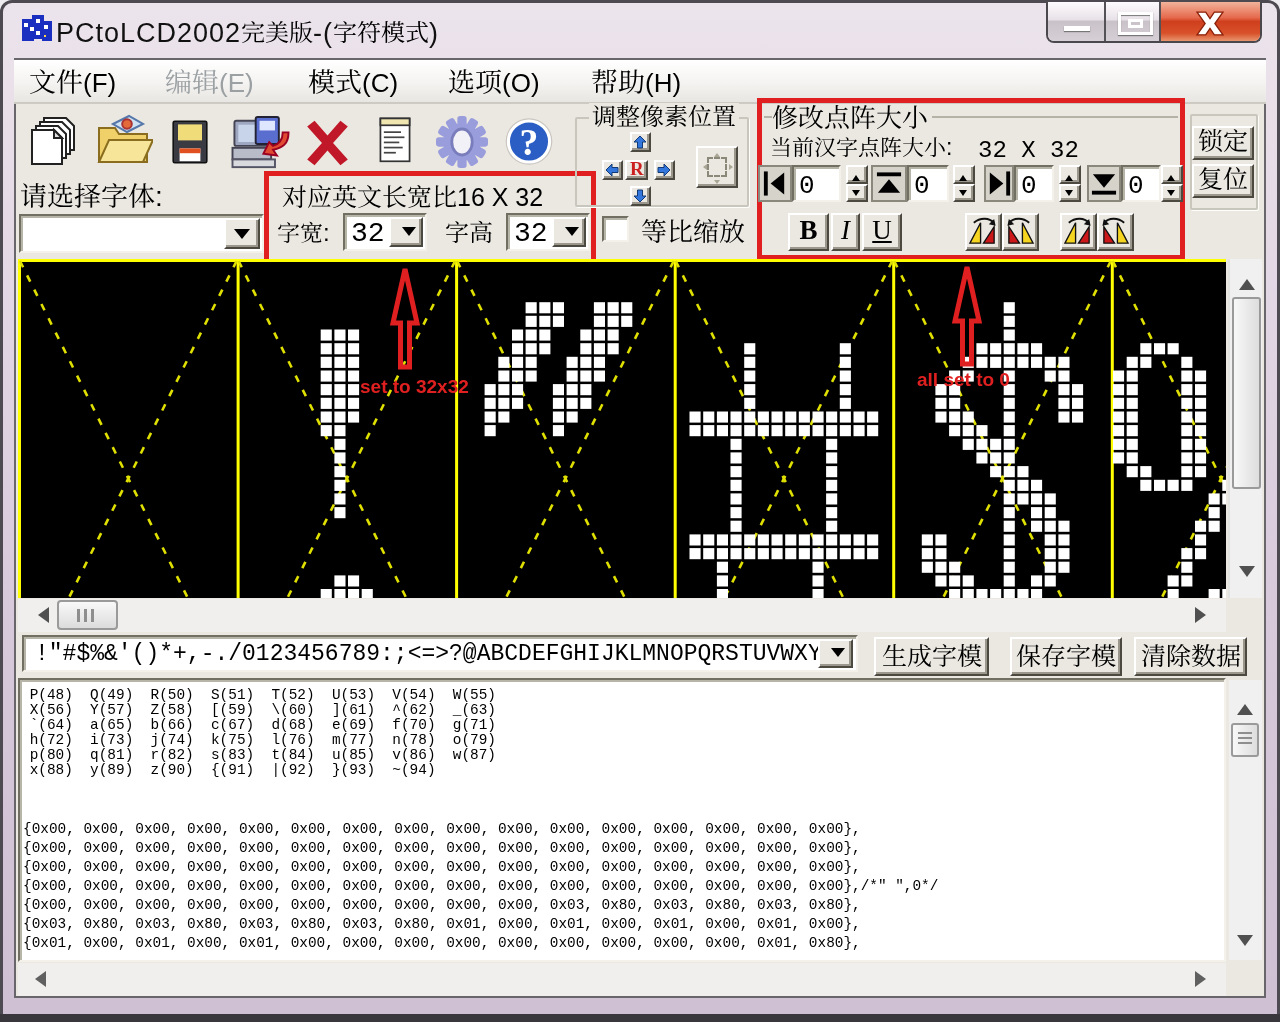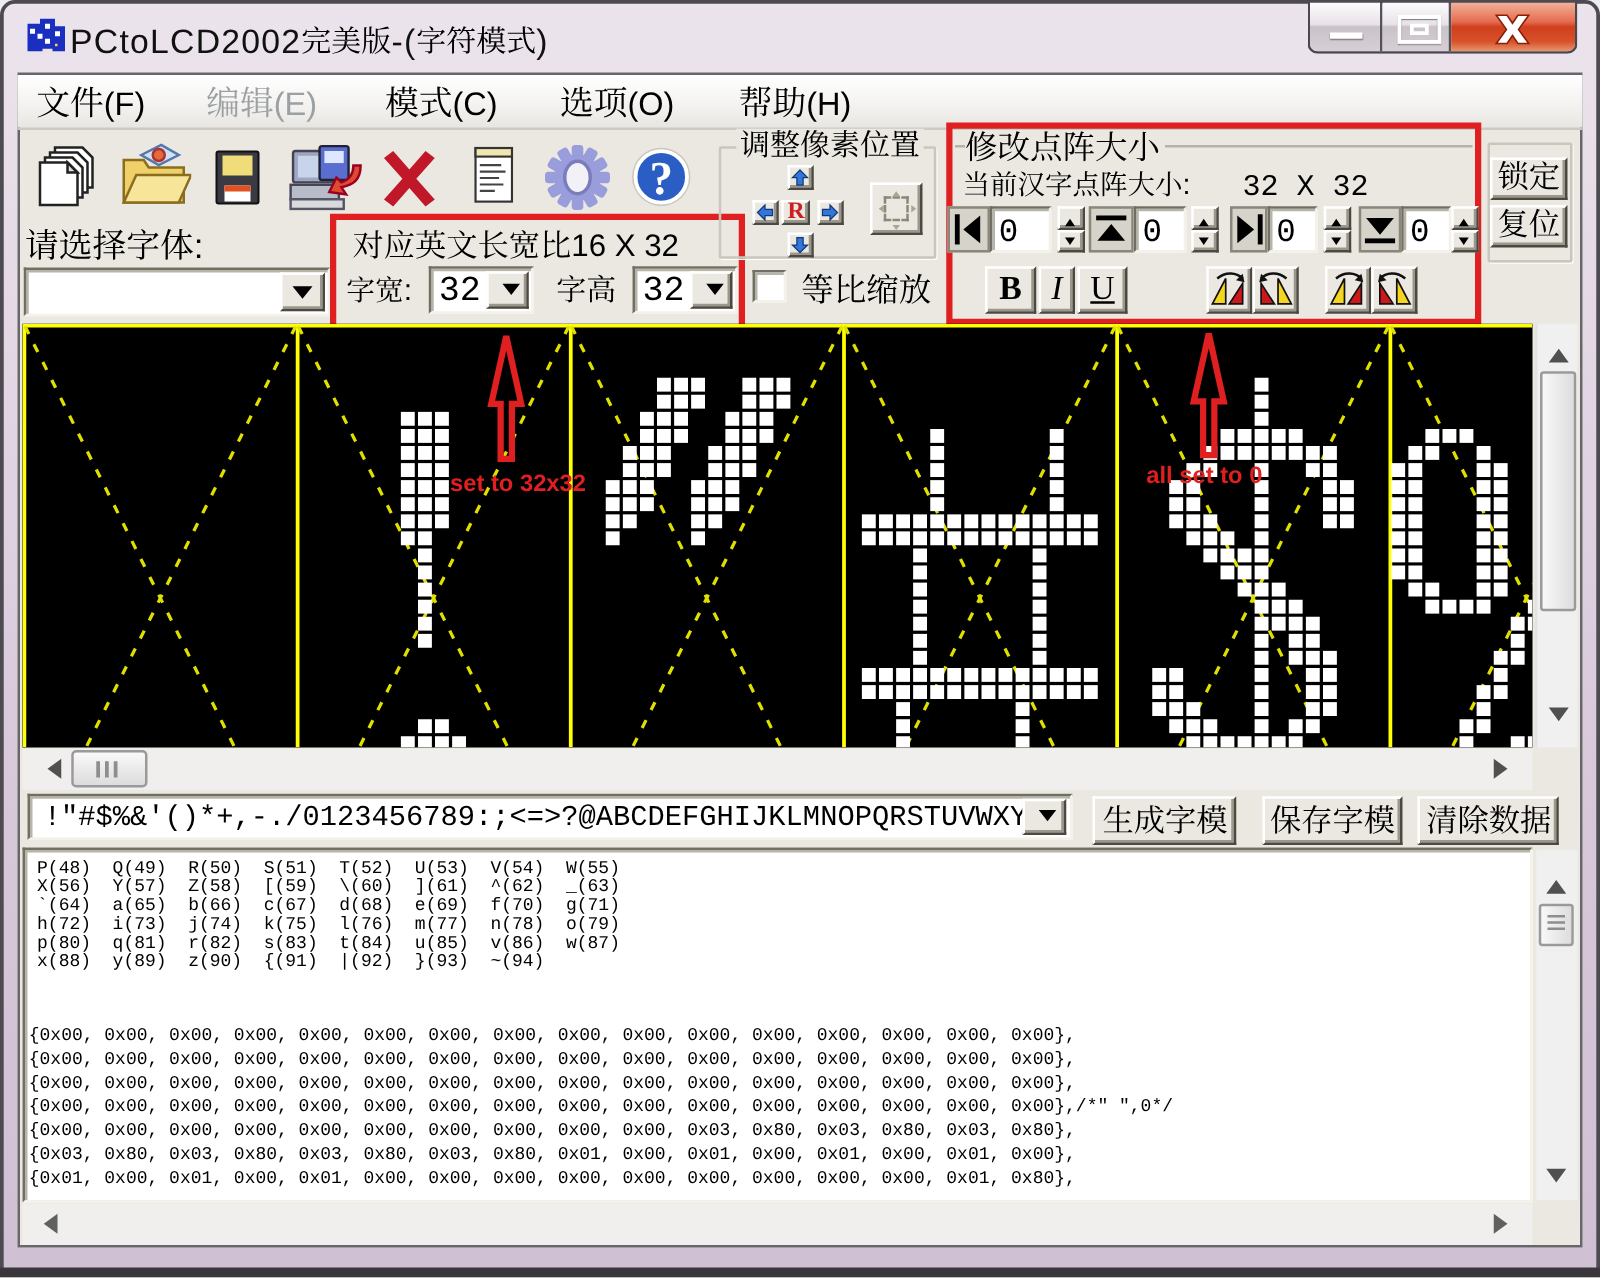--- a/index.html
+++ b/index.html
@@ -315,21 +315,21 @@
         <use href="#u5F53" x="0"></use>
         <use href="#u524D" x="1000"></use>
         <use href="#u6C49" x="2000"></use>
         <use href="#u5B57" x="3000"></use>
         <use href="#u70B9" x="4000"></use>
         <use href="#u9635" x="5000"></use>
         <use href="#u5927" x="6000"></use>
         <use href="#u5C0F" x="7000"></use>
       </g>
     </svg>:</div>
-<div class="abs mono" style="left:978px;top:137px;font-size:24px;margin-left:16px;">32 X 32</div>
+<div class="abs mono" style="left:978px;top:137px;font-size:24px;">32 X 32</div>
 <div class="abs" style="left:758px;top:165px;width:34px;height:37px;background:#d6d3ca;border:2px solid #8a877c;"></div>
 <svg class="abs" style="left:761px;top:169px" width="28" height="29" viewBox="0 0 29 29">
     <rect x="3" y="2" width="4" height="25" fill="#000"></rect>
     <path d="M24 3 L10 14.5 L24 26 Z" fill="#000"></path>
   </svg>
 <div class="abs sunk" style="left:792px;top:165px;width:49px;height:37px;">
     <div class="abs mono" style="left:5px;top:4px;font-size:26px;">0</div>
   </div>
 <div class="abs btn3" style="left:846px;top:165px;width:22px;height:19px;"></div>
 <div class="abs" style="left:852px;top:171px;width:0;height:0;border:4px solid transparent;border-bottom:6px solid #000;"></div>

